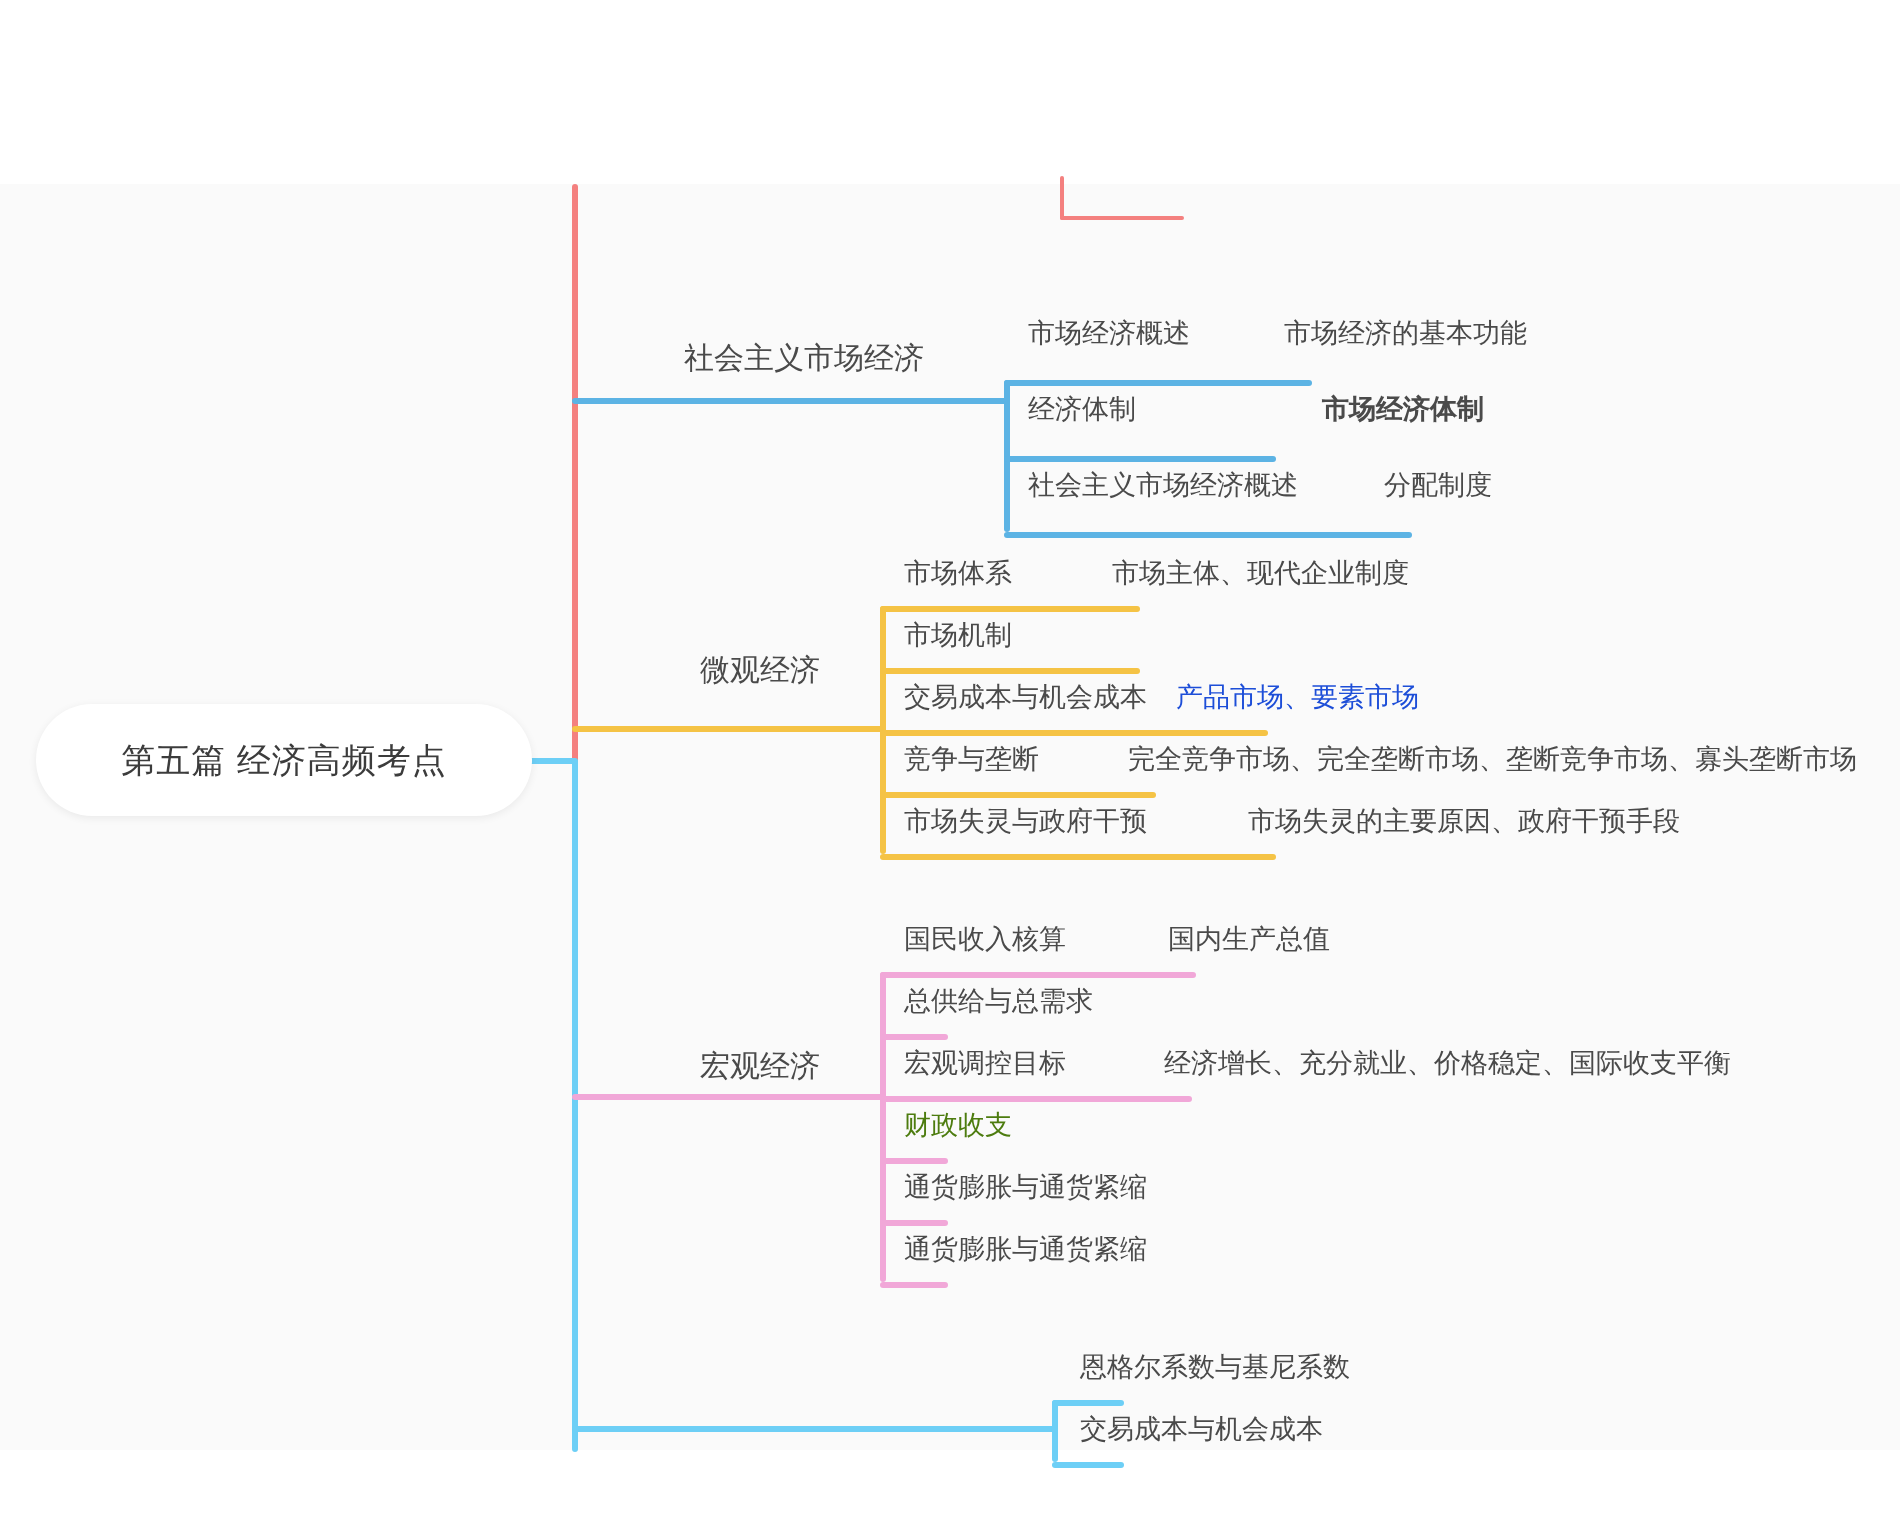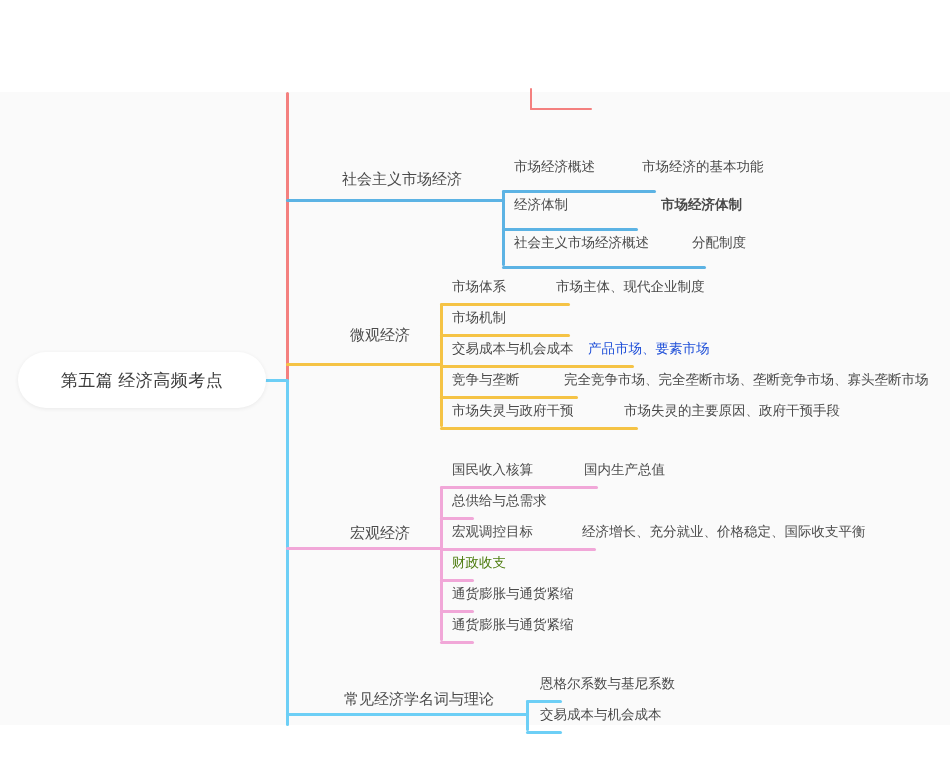--- a/index.html
+++ b/index.html
@@ -121,21 +121,20 @@
     <div class="sub-label" style="left: 452px; top: 523px; color: rgb(74, 74, 74);">宏观调控目标</div>
     <div class="leaf-label" style="left: 582px; top: 523px; color: rgb(74, 74, 74);">经济增长、充分就业、价格稳定、国际收支平衡</div>
     <div class="hline" style="left: 440px; top: 548px; width: 156px; background: rgb(241, 167, 216);"></div>
     <div class="sub-label" style="left: 452px; top: 554px; color: #4d7c0f;">财政收支</div>
     <div class="hline" style="left: 440px; top: 579px; width: 34px; background: rgb(241, 167, 216);"></div>
     <div class="sub-label" style="left: 452px; top: 585px; color: rgb(74, 74, 74);">通货膨胀与通货紧缩</div>
     <div class="hline" style="left: 440px; top: 610px; width: 34px; background: rgb(241, 167, 216);"></div>
     <div class="sub-label" style="left: 452px; top: 616px; color: rgb(74, 74, 74); font-family: Liberation Serif, serif;">通货膨胀与通货紧缩</div>
     <div class="hline" style="left: 440px; top: 641px; width: 34px; background: rgb(241, 167, 216);"></div>
     <div class="hline" style="left: 286px; top: 713px; width: 243px; background: rgb(109, 207, 246);"></div>
-    <div class="branch-label" style="left: 330px; top: 690px; width: 178px; color: rgb(74, 74, 74);">常见经济学名词与理论</div>
     <div class="vline" style="left: 526px; top: 700px; height: 31px; background: rgb(109, 207, 246);"></div>
     <div class="sub-label" style="left: 540px; top: 675px; color: rgb(74, 74, 74);">恩格尔系数与基尼系数</div>
     <div class="hline" style="left: 526px; top: 700px; width: 36px; background: rgb(109, 207, 246);"></div>
     <div class="sub-label" style="left: 540px; top: 706px; color: rgb(74, 74, 74);">交易成本与机会成本</div>
     <div class="hline" style="left: 526px; top: 731px; width: 36px; background: rgb(109, 207, 246);"></div>
   </div>
 
 <div id="root-node">
   <span class="root-text">第五篇  经济高频考点</span>
 </div>

